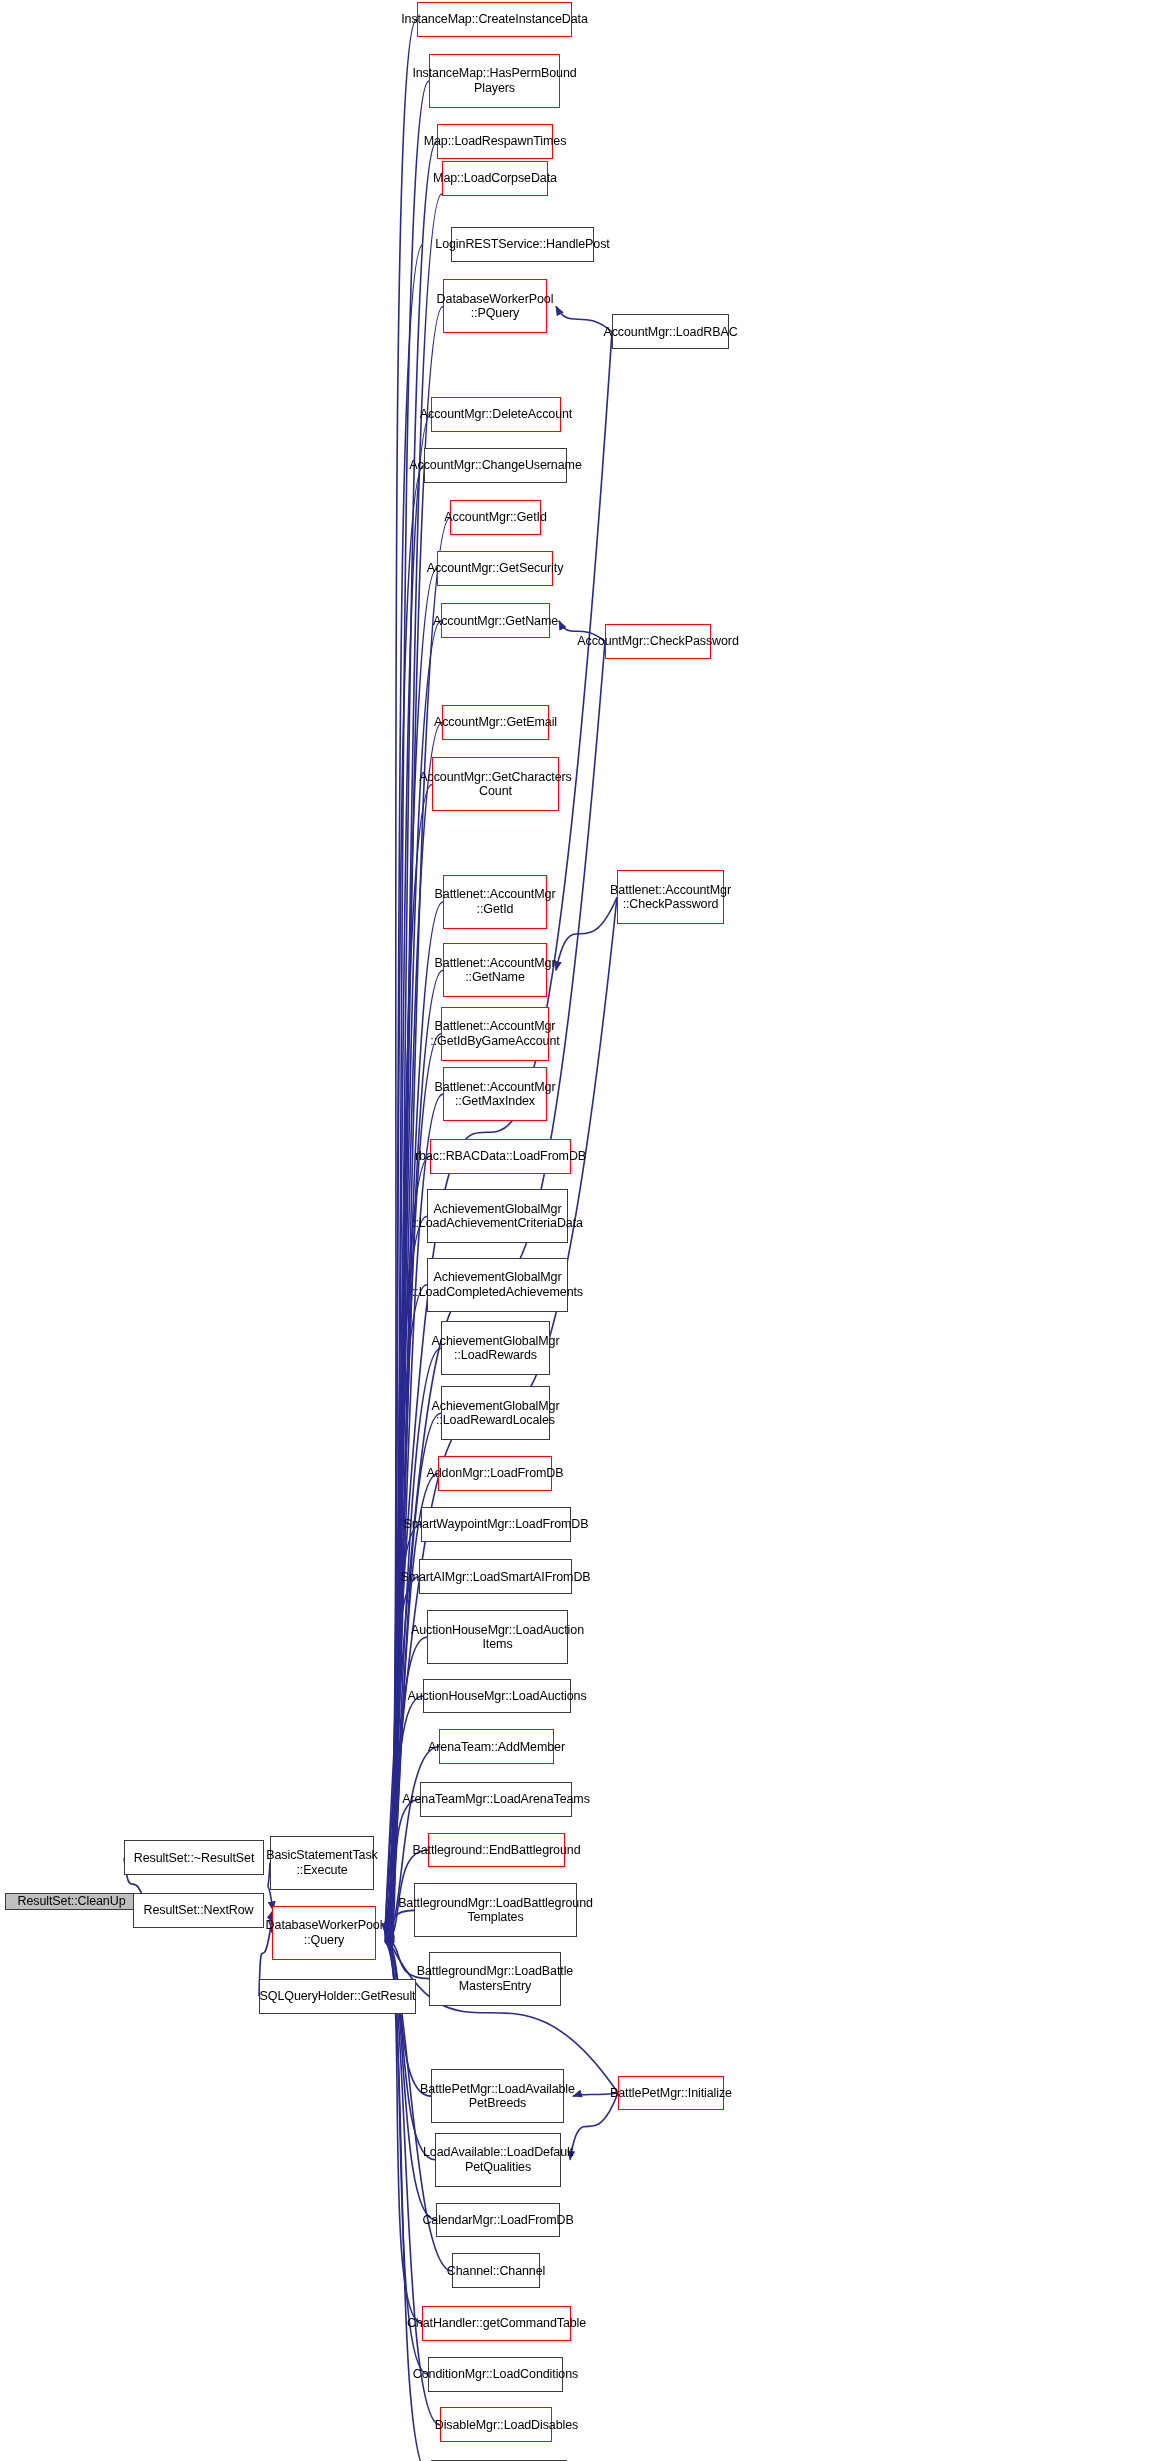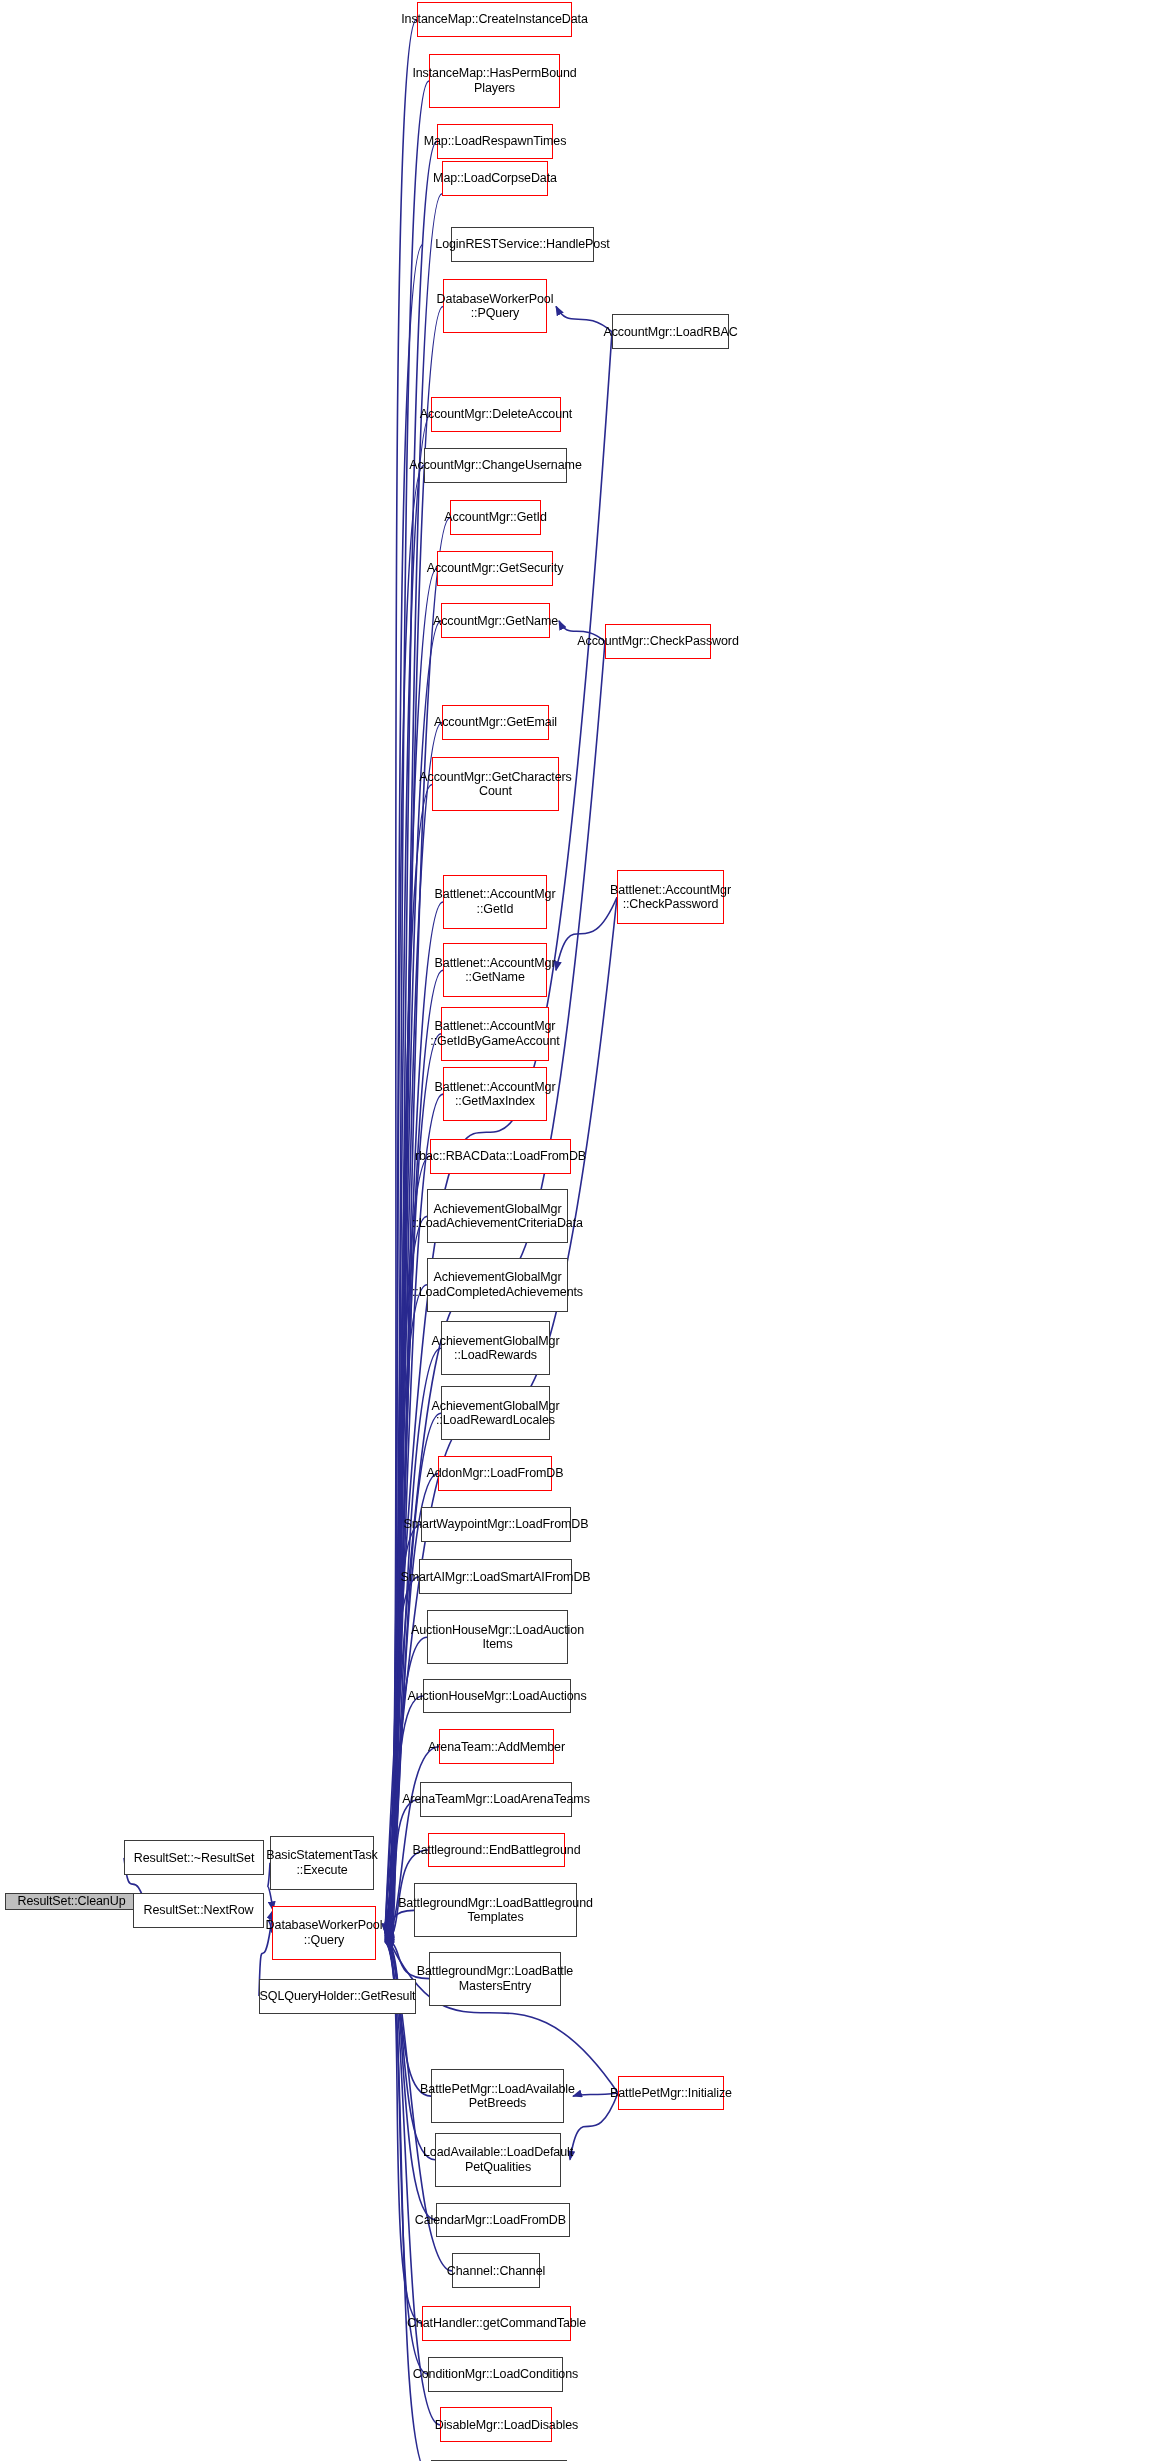--- a/index.html
+++ b/index.html
@@ -165,21 +165,21 @@
     <div class="node" style="left: 420px; top: 1781.74px; width: 152px; height: 34.936px;"><span>ArenaTeamMgr::LoadArenaTeams</span></div>
     <div class="node red" style="left: 428px; top: 1832.55px; width: 137px; height: 34.936px;"><span>Battleground::EndBattleground</span></div>
     <div class="node" style="left: 414px; top: 1883.37px; width: 163px; height: 53.992px;"><span>BattlegroundMgr::LoadBattleground
 Templates</span></div>
     <div class="node" style="left: 429px; top: 1951.65px; width: 132px; height: 53.992px;"><span>BattlegroundMgr::LoadBattle
 MastersEntry</span></div>
     <div class="node" style="left: 431px; top: 2069.16px; width: 133px; height: 53.992px;"><span>BattlePetMgr::LoadAvailable
 PetBreeds</span></div>
     <div class="node" style="left: 435px; top: 2132.68px; width: 126px; height: 53.992px;"><span>LoadAvailable::LoadDefault
 PetQualities</span></div>
-    <div class="node" style="left: 436px; top: 2202.56px; width: 134px; height: 34.936px; justify-content: flex-end;"><span>CalendarMgr::LoadFromDB</span></div>
+    <div class="node" style="left: 436px; top: 2202.56px; width: 124px; height: 34.936px;"><span>CalendarMgr::LoadFromDB</span></div>
     <div class="node" style="left: 452px; top: 2253.37px; width: 88px; height: 34.936px;"><span>Channel::Channel</span></div>
     <div class="node red" style="left: 422px; top: 2305.78px; width: 149px; height: 34.936px;"><span>ChatHandler::getCommandTable</span></div>
     <div class="node" style="left: 428px; top: 2356.59px; width: 135px; height: 34.936px;"><span>ConditionMgr::LoadConditions</span></div>
     <div class="node red" style="left: 440px; top: 2407.41px; width: 112px; height: 34.936px; padding-left: 24px;"><span>DisableMgr::LoadDisables</span></div>
     <div class="node" style="left: 431px; top: 2459.81px; width: 136px; height: 34.936px;"></div>
     <div class="node" style="left: 612px; top: 314.424px; width: 117px; height: 34.936px;"><span>AccountMgr::LoadRBAC</span></div>
     <div class="node red" style="left: 605px; top: 624.084px; width: 106px; height: 34.936px;"><span>AccountMgr::CheckPassword</span></div>
     <div class="node red" style="left: 617px; top: 870.224px; width: 107px; height: 53.992px;"><span>Battlenet::AccountMgr
 ::CheckPassword</span></div>
     <div class="node red" style="left: 618px; top: 2075.52px; width: 106px; height: 34.936px;"><span>BattlePetMgr::Initialize</span></div>

